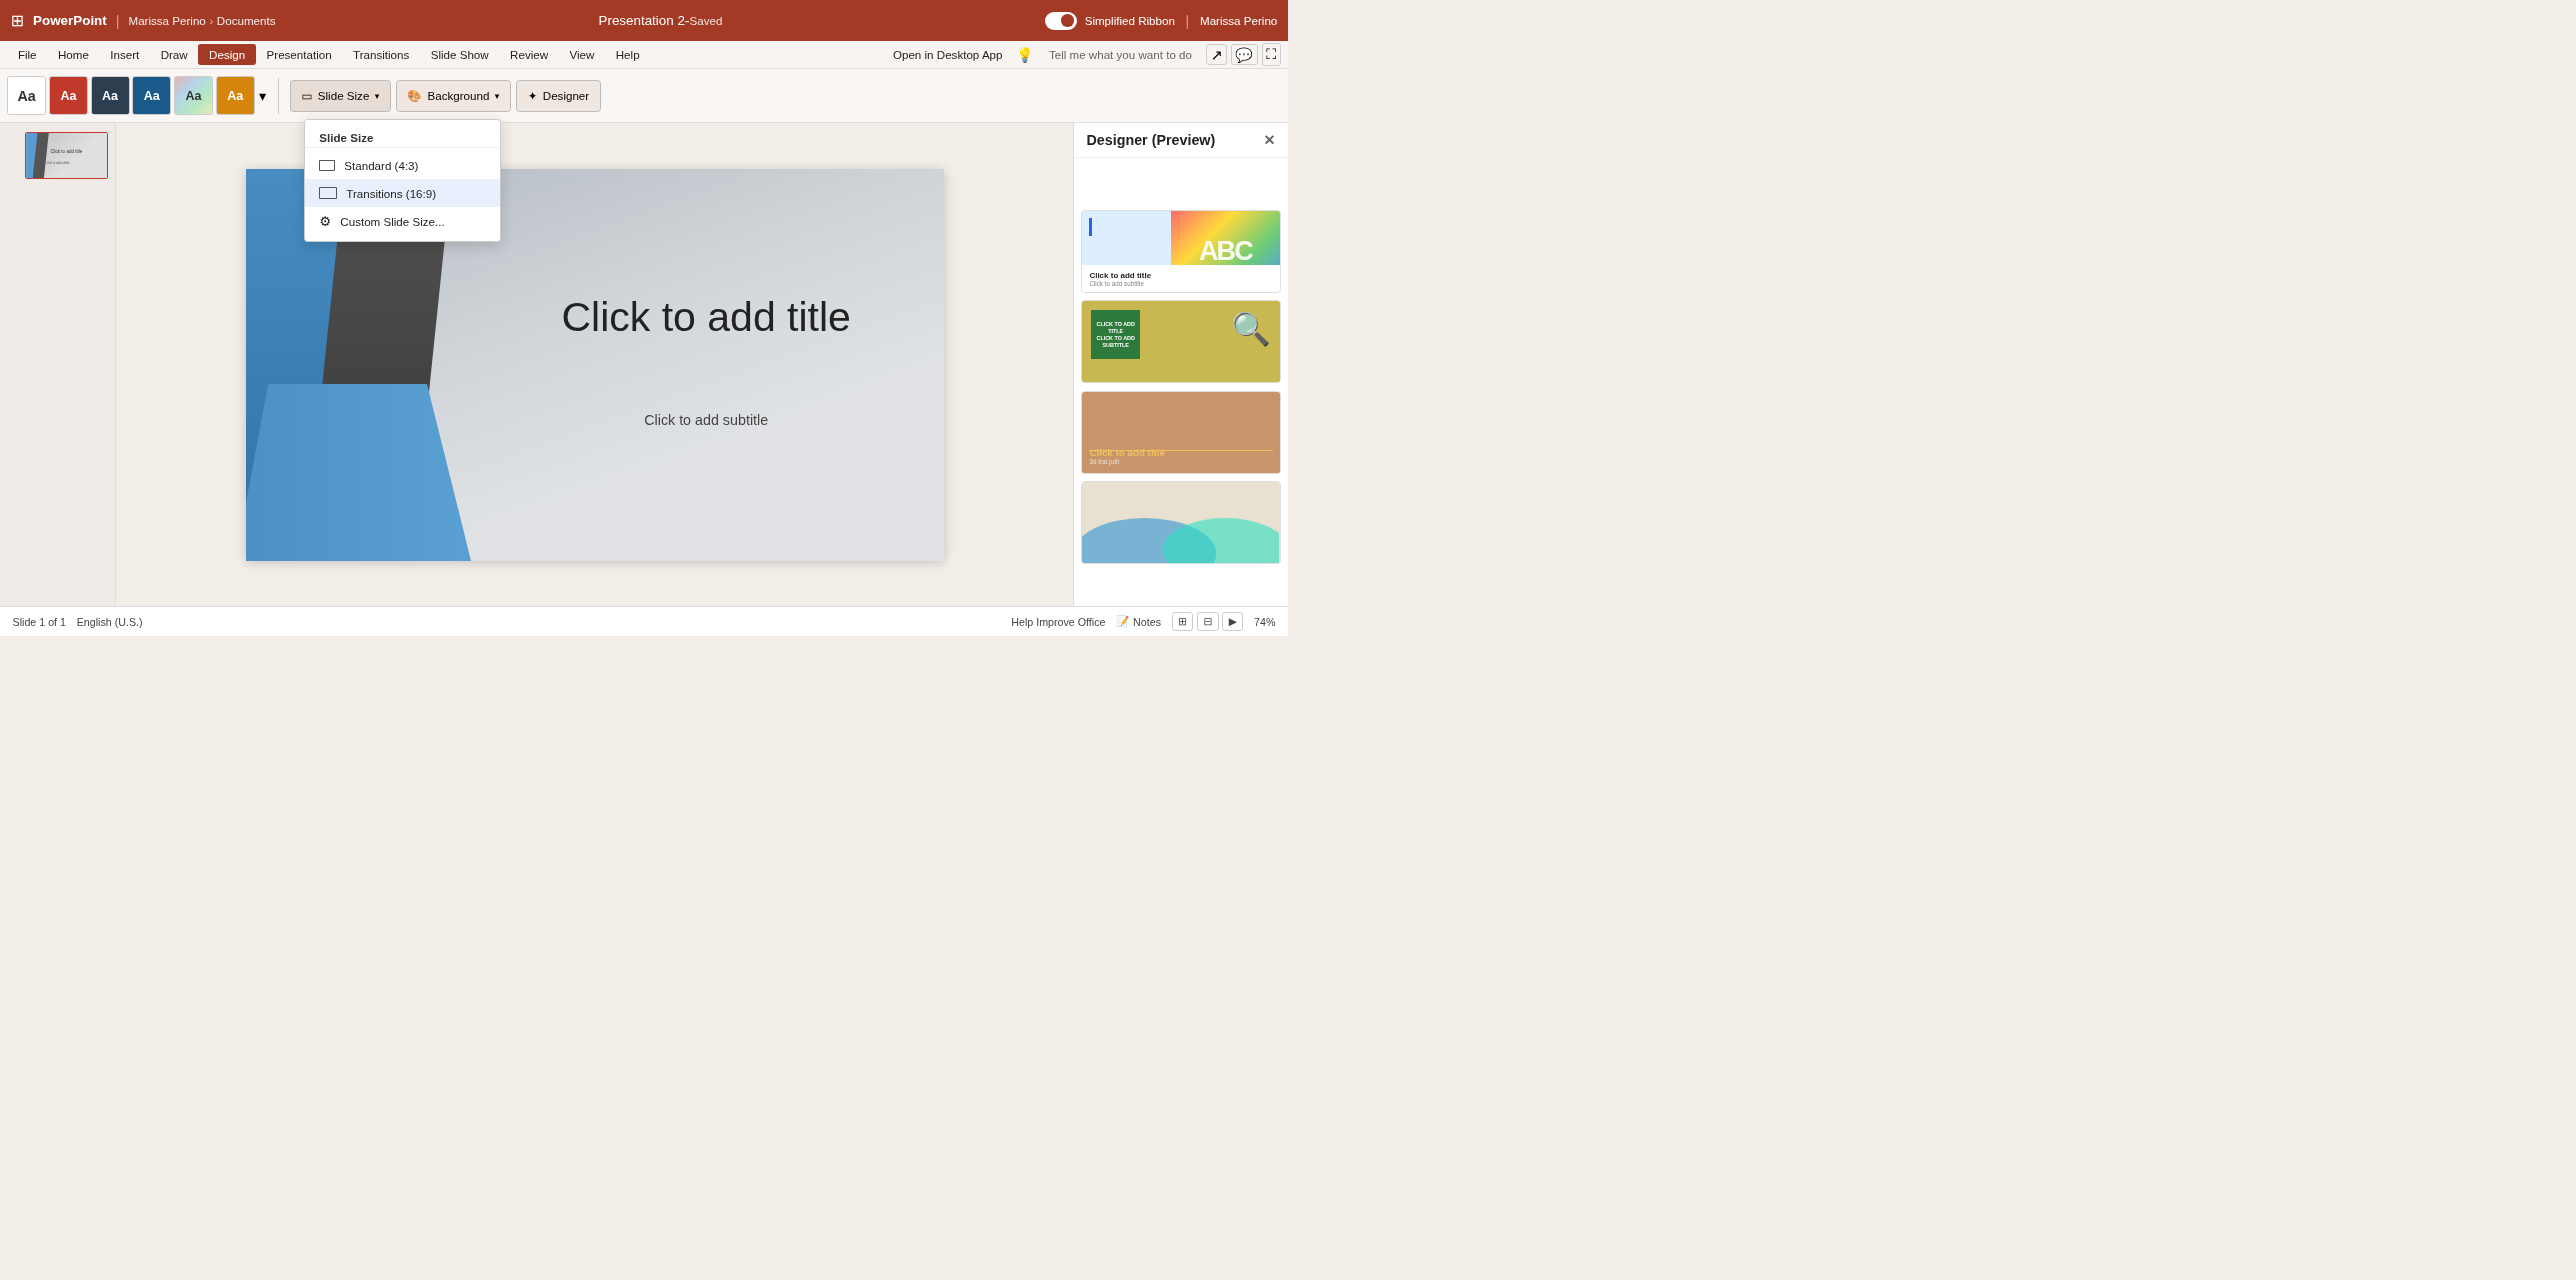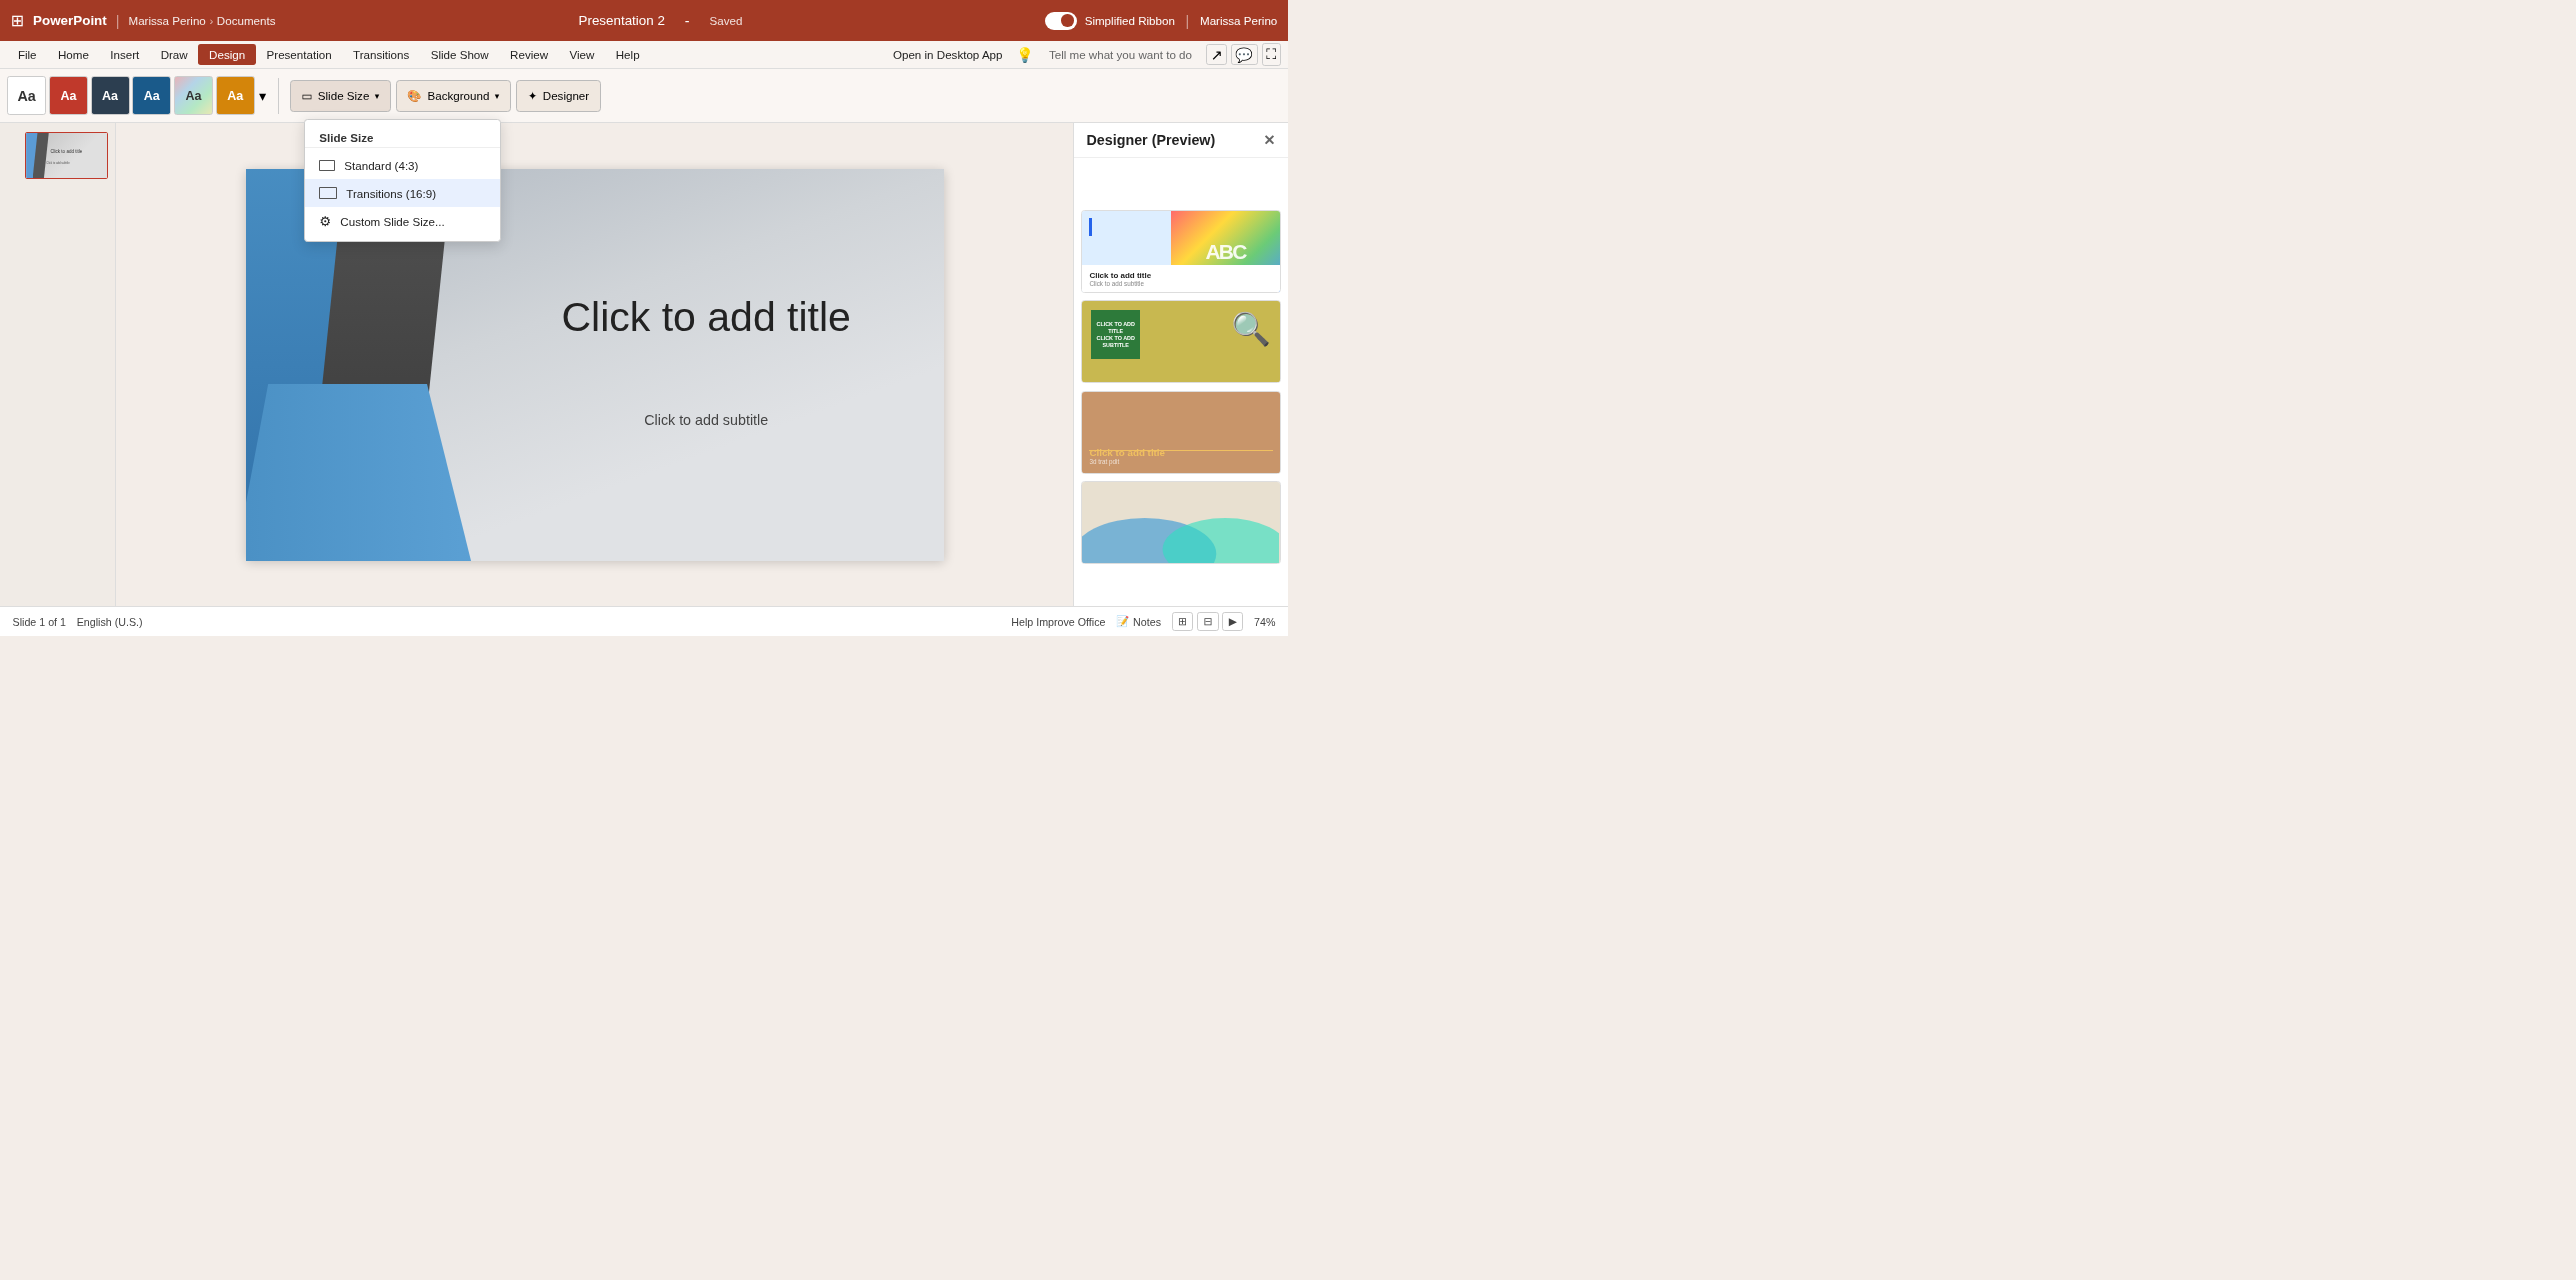--- a/index.html
+++ b/index.html
@@ -9,21 +9,21 @@
     .title-bar {
       background: #a33a25;
       color: white;
       height: 41px;
       display: flex;
       align-items: center;
       padding: 0 10.7px;
       gap: 10.7px;
     }
     .title-bar-left { display: flex; align-items: center; gap: 9px; flex: 0 0 auto; }
-    .title-bar-center { flex: 1; display: flex; align-items: center; justify-content: center; gap: 20px; }
+    .title-bar-center { flex: 1; display: flex; align-items: center; justify-content: center; gap: 0; }
     .title-bar-right { display: flex; align-items: center; gap: 10.7px; flex: 0 0 auto; }
     .app-name { font-weight: 600; font-size: 13.4px; }
     .breadcrumb { font-size: 11.6px; display: flex; align-items: center; gap: 3.6px; opacity: 0.9; }
     .breadcrumb-sep { opacity: 0.7; }
     .presentation-title { font-size: 13.4px; font-weight: 500; }
     .saved-badge { font-size: 11.6px; opacity: 0.85; }
     .toggle-simplified { display: flex; align-items: center; gap: 7.2px; font-size: 11.6px; }
     .toggle-switch {
       width: 32px; height: 18px; background: white; border-radius: 9px; position: relative; cursor: pointer;
     }
@@ -405,21 +405,21 @@
       <span>Designer (Preview)</span>
       <span class="designer-close">✕</span>
     </div>
     <div class="designer-content">
 
       <div class="design-card">
         <div class="design-card-img">
           <div style="background:#ddeeff;width:100%;height:100%;position:relative;overflow:hidden;">
 
             <div style="position:absolute;top:0;right:0;width:55%;height:100%;background:linear-gradient(135deg,#ff6b6b,#ffd93d,#6bcb77,#4d96ff);display:flex;align-items:center;justify-content:center;">
-              <span style="font-size:21px;font-weight:900;color:white;opacity:0.9;letter-spacing:-1.8px;">ABC</span>
+              <span style="font-size:27px;font-weight:900;color:white;opacity:0.9;letter-spacing:-1.8px;">ABC</span>
             </div>
             <div class="dc1-accent"></div>
             <div style="position:absolute;bottom:0;left:0;right:0;background:white;padding:5.4px 7.2px;">
               <div style="font-size:8px;font-weight:600;color:#222;">Click to add title</div>
               <div style="font-size:6.3px;color:#888;">Click to add subtitle</div>
             </div>
           </div>
         </div>
       </div>
 

